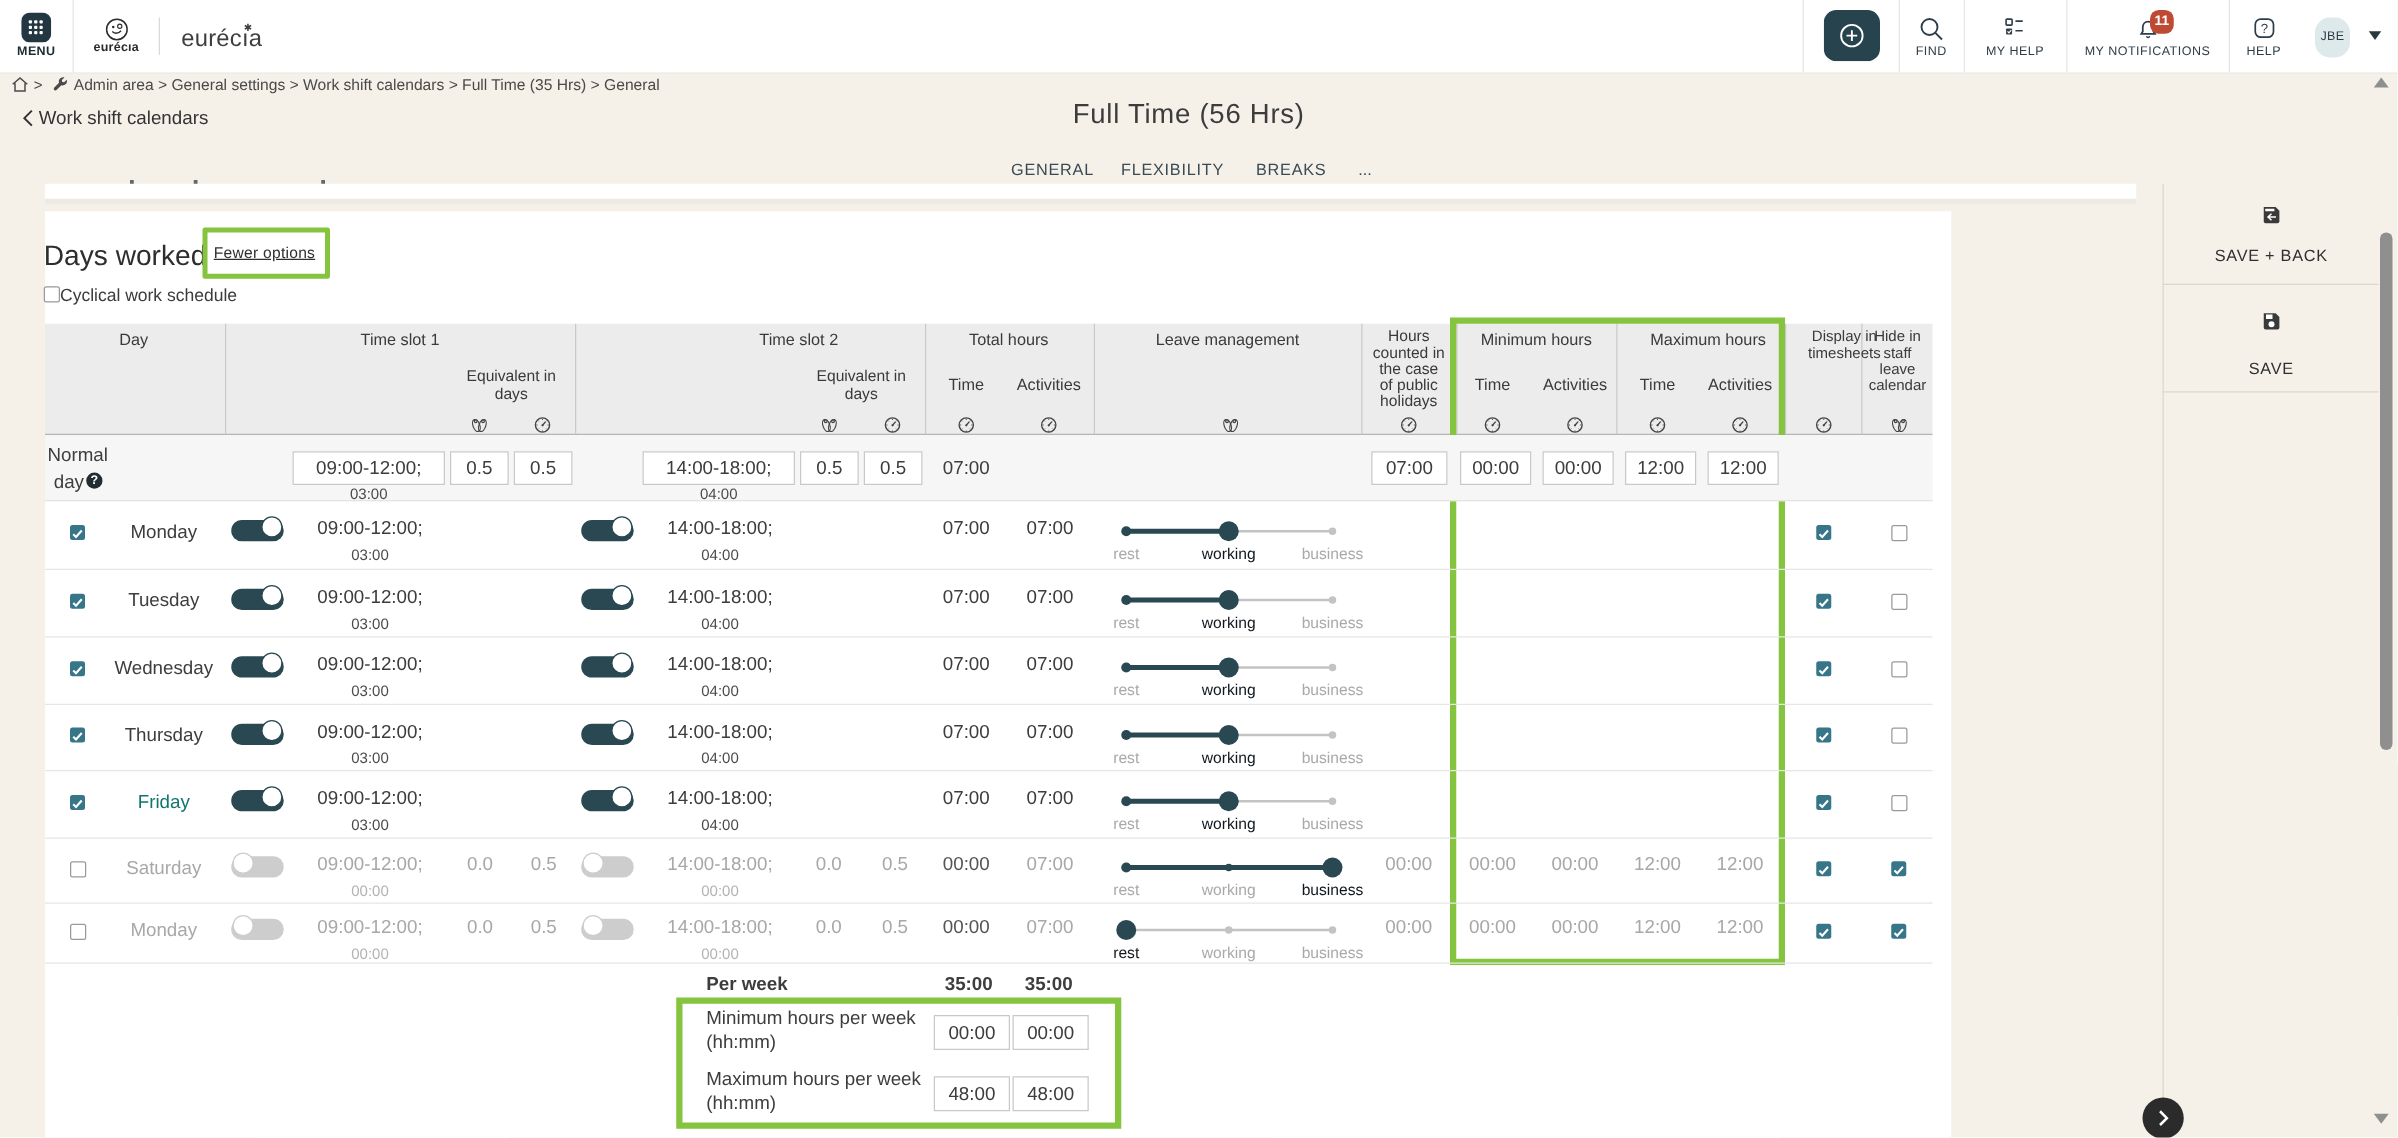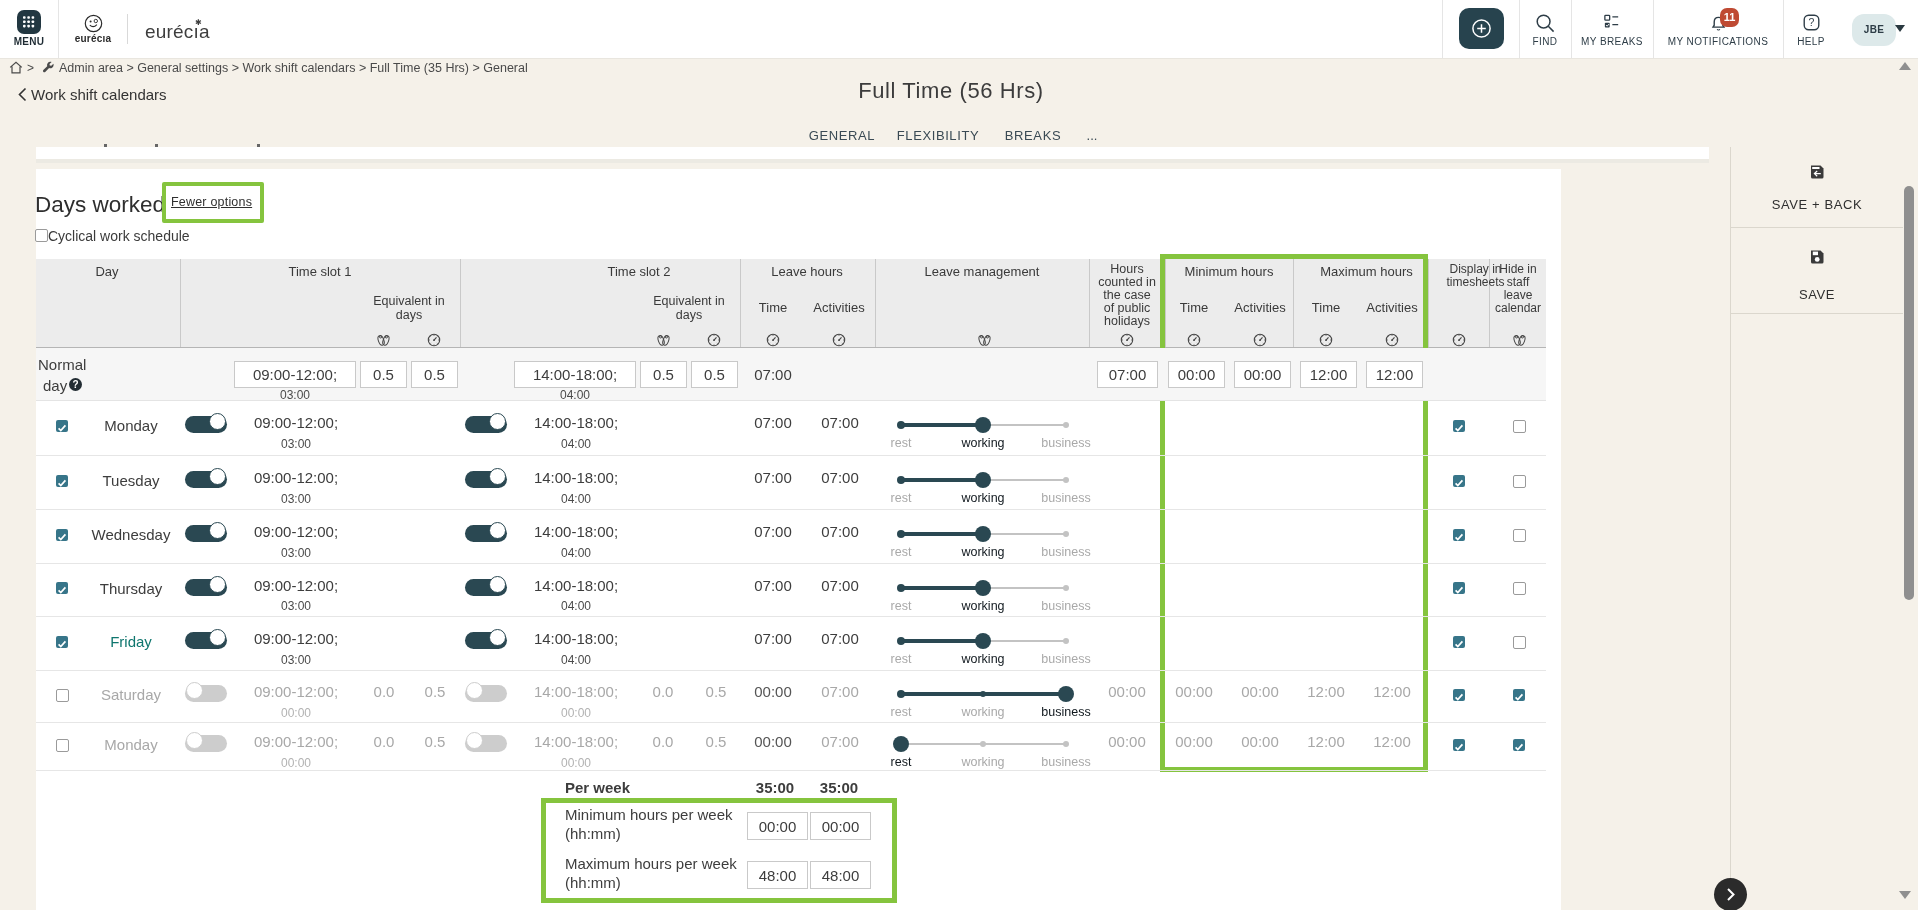--- a/index.html
+++ b/index.html
@@ -49,35 +49,35 @@
   </svg>
 <div class="a cx" style="left:1545px;top:36px;font-size:10px;color:#2e3d47;font-weight:400;letter-spacing:0.4px;">FIND</div>
 <svg class="a" style="left:1604px;top:14px" width="16" height="16" viewBox="0 0 22 22">
     <g stroke="#2e3d47" fill="none" stroke-width="1.8">
       <rect x="1.2" y="1.8" width="6.6" height="6.6" rx="1"></rect>
       <path d="M11.5 4 h8 M11.5 14.6 h8"></path>
     </g>
     <rect x="1.2" y="12" width="6.6" height="6.6" rx="1" fill="#2e3d47"></rect>
     <path d="M2.8 15.2 l1.5 1.6 l2.6 -3" stroke="#fff" stroke-width="1.3" fill="none"></path>
   </svg>
-<div class="a cx" style="left:1612px;top:36px;font-size:10px;color:#2e3d47;font-weight:400;letter-spacing:0.4px;">MY BREAKS</div>
+<div class="a cx" style="left:1612px;top:36px;font-size:10px;color:#2e3d47;font-weight:400;letter-spacing:0.4px;">MY HELP</div>
 <svg class="a" style="left:1710px;top:15px" width="17" height="17" viewBox="0 0 23 23">
     <g stroke="#2e3d47" fill="none" stroke-width="1.4">
       <path d="M11.5 3.2 c-3.6 0 -5.8 2.6 -5.8 6.2 v4.4 l-1.6 2.6 h14.8 l-1.6 -2.6 v-4.4 c0 -3.6 -2.2 -6.2 -5.8 -6.2 z" vector-effect="non-scaling-stroke"></path>
       <path d="M9.7 19 a1.9 1.9 0 0 0 3.6 0"></path>
     </g>
   </svg>
 <div class="a tc" style="left:1720px;top:8px;width:19px;height:19px;background:#bf4a33;border-radius:7px;color:#fff;font-size:11px;font-weight:700;line-height:19px;">11</div>
 <div class="a cx" style="left:1718px;top:36px;font-size:10px;color:#2e3d47;font-weight:400;letter-spacing:0.4px;">MY NOTIFICATIONS</div>
 <svg class="a" style="left:1803px;top:14px" width="17" height="17" viewBox="0 0 21 21">
     <rect x="1.5" y="1.5" width="18" height="18" rx="5.5" fill="none" stroke="#2e3d47" stroke-width="1.7"></rect>
     <text x="10.5" y="15.2" font-size="13" font-family="Liberation Sans" fill="#2e3d47" text-anchor="middle">?</text>
   </svg>
 <div class="a cx" style="left:1811px;top:36px;font-size:10px;color:#2e3d47;font-weight:400;letter-spacing:0.4px;">HELP</div>
-<div class="a tc" style="left:1852px;top:14px;width:44px;height:32px;background:#dde9ea;border-radius:12px;color:#2e3d47;font-size:10px;font-weight:700;line-height:32px;letter-spacing:0.3px;">JBE</div>
+<div class="a tc" style="left:1852px;top:14px;width:28px;height:32px;background:#dde9ea;border-radius:12px;color:#2e3d47;font-size:10px;font-weight:400;line-height:32px;letter-spacing:0.3px;">JBE</div>
 <div class="a" style="left:1895px;top:25px;width:0;height:0;border-left:5.5px solid transparent;border-right:5.5px solid transparent;border-top:7px solid #2a3940;"></div>
 <svg class="a" style="left:9px;top:61px" width="14" height="13" viewBox="0 0 14 13">
     <path d="M1.2 6.4 L7 1.4 L12.8 6.4 M3 5.6 V11.8 H11 V5.6" fill="none" stroke="#4a4a4a" stroke-width="1.2"></path>
   </svg>
 <div class="a" style="left:27px;top:61px;font-size:12px;color:#4a4a4a;font-weight:400;white-space:nowrap;">&gt;</div>
 <svg class="a" style="left:41px;top:60px" width="14" height="14" viewBox="0 0 14 14">
     <path d="M12.6 4.9 a3.4 3.4 0 0 1 -4.5 3.2 L4.2 12 a1.35 1.35 0 0 1 -1.9 -1.9 L6.2 6.2 a3.4 3.4 0 0 1 3.2 -4.5 c0.4 0 0.8 0.1 1.2 0.2 L8.5 4 l0.3 1.5 L10.3 5.8 l2.1 -2.1 c0.1 0.4 0.2 0.8 0.2 1.2 z" fill="#4a4a4a"></path>
   </svg>
 <div class="a" style="left:59px;top:61px;font-size:12.5px;color:#4a4a4a;font-weight:400;white-space:nowrap;">Admin area &gt; General settings &gt; Work shift calendars &gt; Full Time (35 Hrs) &gt; General</div>
 <svg class="a" style="left:17px;top:87px" width="11" height="15" viewBox="0 0 11 15">
@@ -128,21 +128,21 @@
 <div class="a" style="left:740px;top:259px;width:1px;height:88px;background:#c9c9c9;"></div>
 <div class="a" style="left:875px;top:259px;width:1px;height:88px;background:#c9c9c9;"></div>
 <div class="a" style="left:1089px;top:259px;width:1px;height:88px;background:#c9c9c9;"></div>
 <div class="a" style="left:1165px;top:259px;width:1px;height:88px;background:#c9c9c9;"></div>
 <div class="a" style="left:1293px;top:259px;width:1px;height:88px;background:#c9c9c9;"></div>
 <div class="a" style="left:1428px;top:259px;width:1px;height:88px;background:#c9c9c9;"></div>
 <div class="a" style="left:1489px;top:259px;width:1px;height:88px;background:#c9c9c9;"></div>
 <div class="a cx" style="left:107px;top:264px;font-size:13px;color:#3a3a3a;font-weight:400;">Day</div>
 <div class="a cx" style="left:320px;top:264px;font-size:13px;color:#3a3a3a;font-weight:400;">Time slot 1</div>
 <div class="a cx" style="left:600px;top:264px;font-size:13px;color:#3a3a3a;font-weight:400;margin-left:39px;">Time slot 2</div>
-<div class="a cx" style="left:807px;top:264px;font-size:13px;color:#3a3a3a;font-weight:400;">Leave hours</div>
+<div class="a cx" style="left:807px;top:264px;font-size:13px;color:#3a3a3a;font-weight:400;">Total hours</div>
 <div class="a cx" style="left:982px;top:264px;font-size:13px;color:#3a3a3a;font-weight:400;">Leave management</div>
 <div class="a cx tc" style="left:1127px;top:263px;font-size:12.5px;color:#3a3a3a;line-height:13px;">Hours<br>counted in<br>the case<br>of public<br>holidays</div>
 <div class="a cx" style="left:1229px;top:264px;font-size:13px;color:#3a3a3a;font-weight:400;">Minimum hours</div>
 <div class="a cx" style="left:1360px;top:264px;font-size:13px;color:#3a3a3a;font-weight:400;padding-left:13px;">Maximum hours</div>
 <div class="a cx tc" style="left:1458px;top:263px;font-size:12px;color:#3a3a3a;line-height:13px;padding-left:35px;">Display in<br>timesheets</div>
 <div class="a cx tc" style="left:1518px;top:263px;font-size:12px;color:#3a3a3a;line-height:13px;">Hide in<br>staff<br>leave<br>calendar</div>
 <div class="a cx tc" style="left:409px;top:294px;font-size:12.5px;color:#3a3a3a;line-height:14px;">Equivalent in<br>days</div>
 <div class="a cx tc" style="left:689px;top:294px;font-size:12.5px;color:#3a3a3a;line-height:14px;">Equivalent in<br>days</div>
 <div class="a cx" style="left:773px;top:300px;font-size:13px;color:#3a3a3a;font-weight:400;">Time</div>
 <div class="a cx" style="left:1194px;top:300px;font-size:13px;color:#3a3a3a;font-weight:400;">Time</div>

